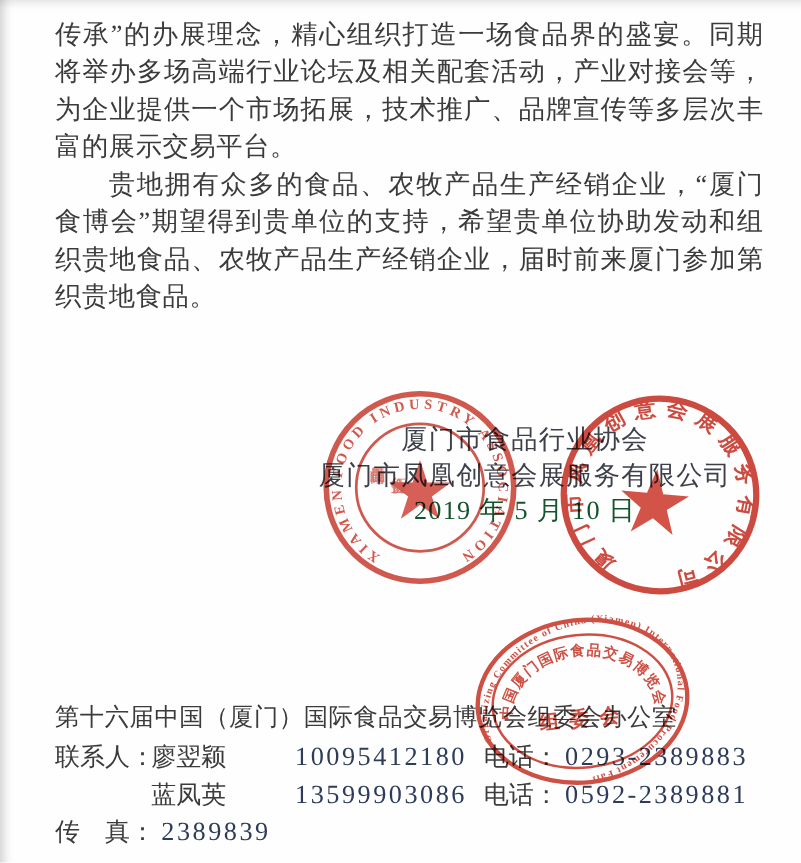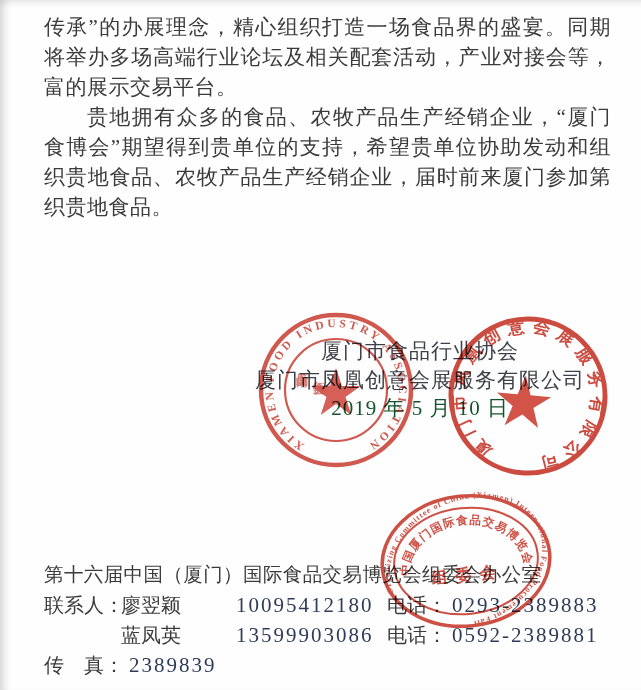--- a/index.html
+++ b/index.html
@@ -51,20 +51,21 @@
   .vcol { writing-mode:vertical-rl; opacity:.8; }
 </style>
 </head>
 <body>
 
 <div class="page">
 
   <div class="body-text">
     <div class="bt-line full">传承”的办展理念，精心组织打造一场食品界的盛宴。同期</div>
     <div class="bt-line full">将举办多场高端行业论坛及相关配套活动，产业对接会等，</div>
+    <div class="bt-line full">为企业提供一个市场拓展，技术推广、品牌宣传等多层次丰</div>
     <div class="bt-line">富的展示交易平台。</div>
     <div class="bt-line full indent">贵地拥有众多的食品、农牧产品生产经销企业，“厦门</div>
     <div class="bt-line full">食博会”期望得到贵单位的支持，希望贵单位协助发动和组</div>
     <div class="bt-line full">织贵地食品、农牧产品生产经销企业，届时前来厦门参加第</div>
     <div class="bt-line">织贵地食品。</div>
   </div>
 
   <div class="signature">
     <div>厦门市食品行业协会</div>
     <div>厦门市凤凰创意会展服务有限公司</div>

